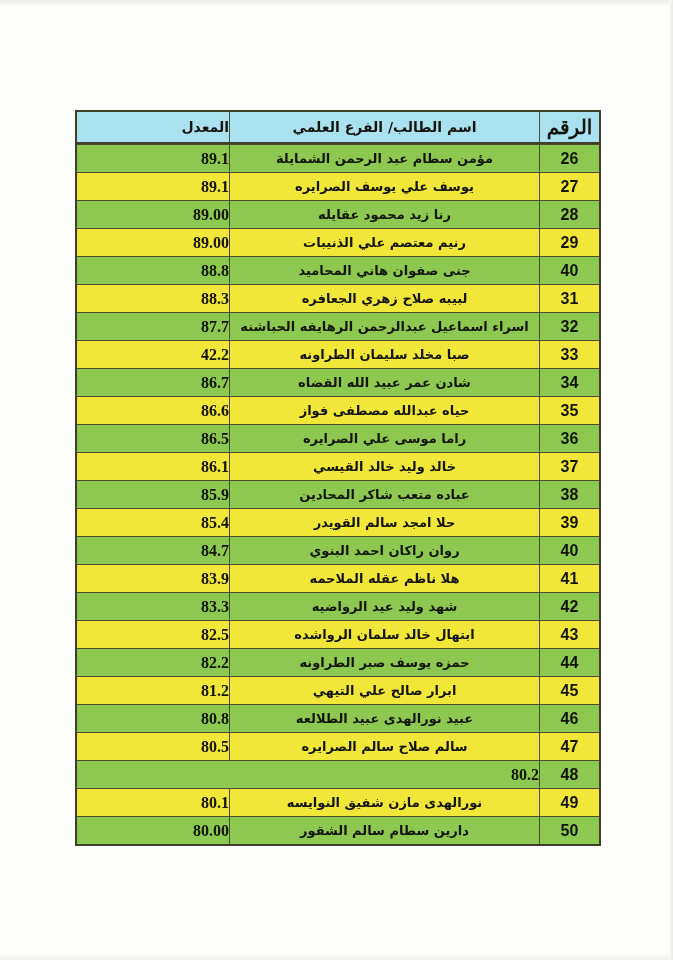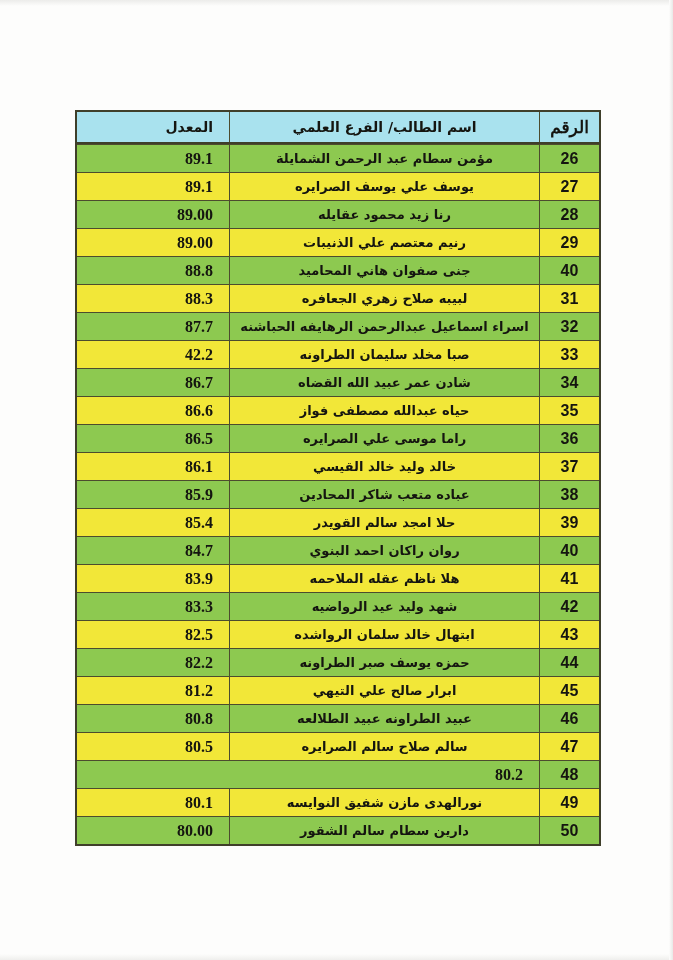--- a/index.html
+++ b/index.html
@@ -55,23 +55,23 @@
   }
   .cell-score{
     flex:1;
     justify-content:flex-end;   
     padding-left:0;
     font-family:Liberation Serif, serif;
     font-weight:bold;font-size:16px;
   }
   .cell-score span,.cell-score{direction:ltr;}
   .cell-score{padding-right:0;}
-  .score-inner{margin-right:16px;}
+  .score-inner{margin-right:0;}
   .row.header .cell-name{font-size:14px;}
-  .row.header .cell-num{font-family:Liberation Serif, serif;font-size:17px;font-weight:bold;}
+  .row.header .cell-num{font-family:Liberation Serif, serif;font-size:20px;font-weight:bold;}
   .row.header .cell-score{font-family:"DejaVu Sans",sans-serif;font-size:14px;font-weight:bold;}
 </style>
 </head>
 <body>
 
 <div class="page">
   <div class="scan-edge-top"></div>
   <div class="scan-edge-bottom"></div>
   <div class="scan-edge-right"></div>
 
@@ -220,21 +220,21 @@
     </div>
     <div class="row y">
       <div class="cell cell-num">45</div>
       <div class="cell cell-name">ابرار صالح علي التيهي</div>
       <div class="cell cell-score">
           <span class="score-inner">81.2</span>
         </div>
     </div>
     <div class="row g">
       <div class="cell cell-num">46</div>
-      <div class="cell cell-name">عبيد الطراونه عبيد الطلالعه</div>
+      <div class="cell cell-name">عبيد نورالهدى عبيد الطلالعه</div>
       <div class="cell cell-score">
           <span class="score-inner">80.8</span>
         </div>
     </div>
     <div class="row y">
       <div class="cell cell-num">47</div>
       <div class="cell cell-name">سالم صلاح سالم الصرايره</div>
       <div class="cell cell-score">
           <span class="score-inner">80.5</span>
         </div>

